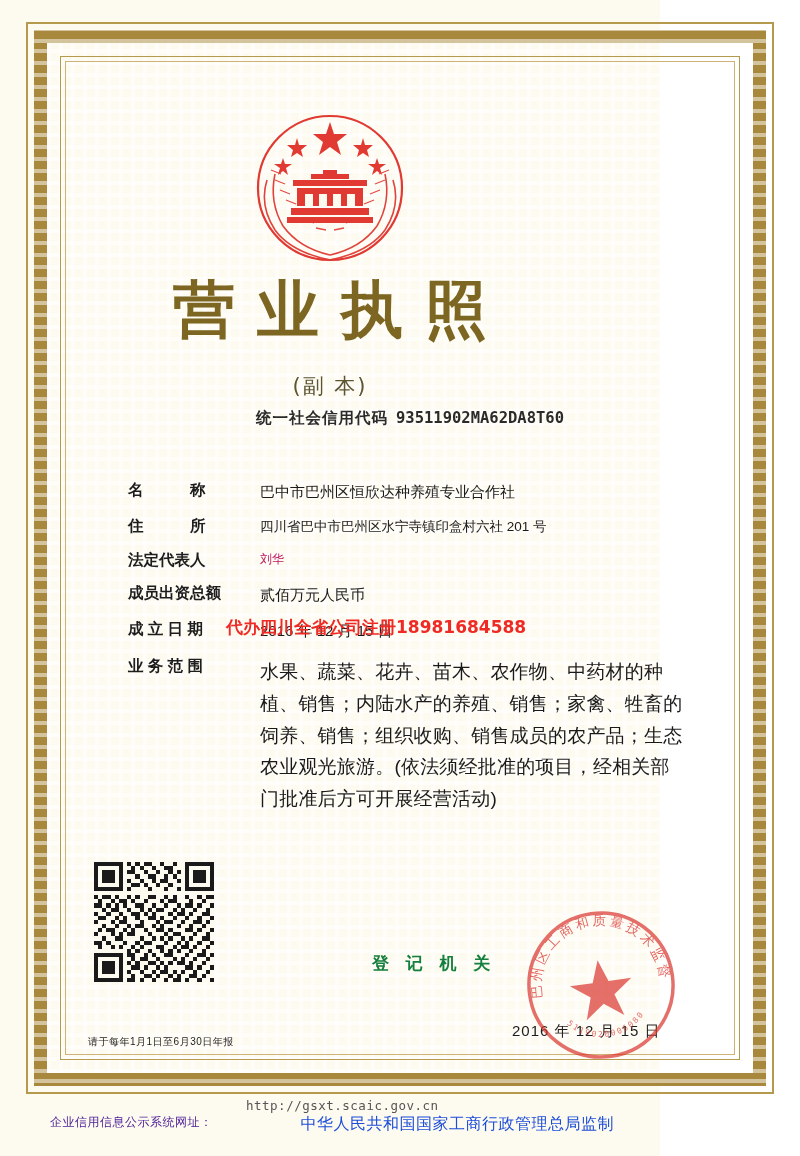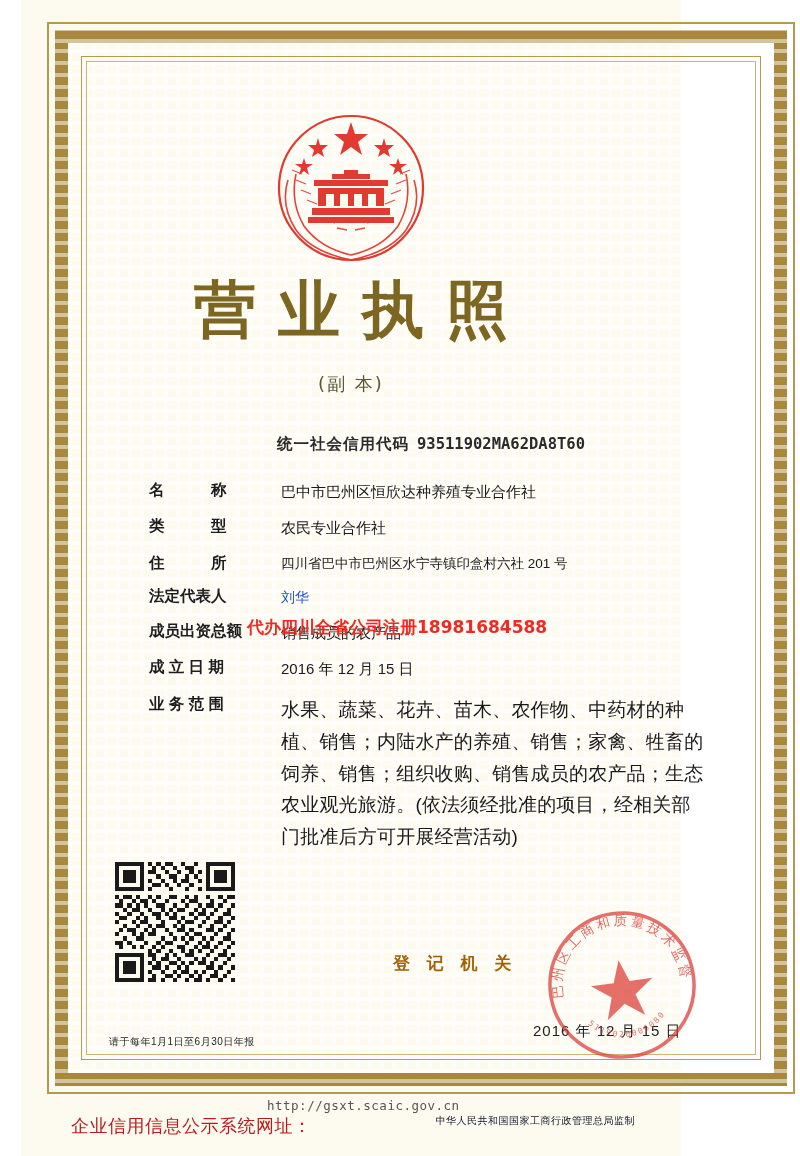--- a/index.html
+++ b/index.html
@@ -13,21 +13,20 @@
     font-family: "Liberation Sans", sans-serif;
     overflow: hidden;
   }
 
   .page {
     position: relative;
     width: 660px;
     height: 1156px;
     background: #fdfaf0;
     box-sizing: border-box;
-    margin-left: 21px;
   }
 
   
   .border-outer {
     position: absolute;
     left: 26px; top: 22px;
     width: 748px; height: 1072px;
     border: 2px solid #b59a4d;
     box-sizing: border-box;
   }
@@ -87,29 +86,29 @@
     letter-spacing: 22px;
     text-indent: 22px;
     color: #7c6621;
   }
   .subtitle {
     position: absolute;
     top: 372px;
     left: 0; right: 0;
     text-align: center;
     font-family: "DejaVu Sans", sans-serif;
-    font-size: 18px;
+    font-size: 21px;
     color: #5d5432;
     letter-spacing: 2px;
   }
 
   
   .credit-row {
     position: absolute;
-    top: 434px;
+    top: 408px;
     right: 96px;
     font-size: 15.5px;
     color: #2b2b2b;
     font-weight: bold;
     letter-spacing: 1px;
     white-space: nowrap;
   }
   .credit-row .code {
     font-family: "DejaVu Sans Mono", monospace;
     font-weight: bold;
@@ -144,22 +143,22 @@
   .field .value {
     font-size: 15px;
     color: #1a1a1a;
     line-height: 1.62;
     flex: 1;
   }
   .field .value.small {
     font-size: 13.5px;
   }
   .field .value.hand {
-    font-size: 14px;
-    color: #1d4ed8;
+    font-size: 12px;
+    color: #be185d;
   }
   .field.scope .value {
     font-size: 19px;
     line-height: 1.68;
     letter-spacing: 0.2px;
   }
 
   
   .watermark {
     position: absolute;
@@ -183,21 +182,21 @@
   }
 
   
   .reg-auth {
     position: absolute;
     left: 372px;
     top: 952px;
     font-size: 17px;
     font-weight: bold;
     letter-spacing: 6px;
-    color: #a16207;
+    color: #15803d;
   }
   .reg-date {
     position: absolute;
     left: 512px;
     top: 1022px;
     font-size: 15px;
     color: #1d1d1d;
     letter-spacing: 1px;
     white-space: nowrap;
   }
@@ -229,30 +228,30 @@
     top: 1098px;
     font-size: 12.5px;
     font-family: "DejaVu Sans Mono", monospace;
     color: #555;
     letter-spacing: 0.5px;
   }
   .footer-left {
     position: absolute;
     left: 50px;
     top: 1114px;
-    font-size: 18px;
-    color: #b91c1c;
+    font-size: 12px;
+    color: #4c1d95;
     letter-spacing: 0.5px;
   }
   .footer-right {
     position: absolute;
     right: 46px;
     top: 1114px;
-    font-size: 10px;
-    color: #0f172a;
+    font-size: 16px;
+    color: #1d4ed8;
     letter-spacing: 0.5px;
   }
 </style>
 </head>
 <body>
 
 <div class="page">
 
   <div class="border-outer"></div>
   <div class="border-greek"></div>
@@ -308,38 +307,34 @@
     <span>统一社会信用代码</span><span class="code">93511902MA62DA8T60</span>
   </div>
 
   <div class="fields">
 
     <div class="field">
       <div class="label">名　　　称</div>
       <div class="value">巴中市巴州区恒欣达种养殖专业合作社</div>
     </div>
 
-    <div class="field">
-      <div class="label">类　　　型</div>
-      <div class="value">农民专业合作社</div>
-    </div>
 
     <div class="field">
       <div class="label">住　　　所</div>
       <div class="value small">四川省巴中市巴州区水宁寺镇印盒村六社 201 号</div>
     </div>
 
     <div class="field">
       <div class="label">法定代表人</div>
       <div class="value hand">刘华</div>
     </div>
 
     <div class="field">
       <div class="label">成员出资总额</div>
-      <div class="value">销售成员的农产品</div>
+      <div class="value">贰佰万元人民币</div>
     </div>
 
     <div class="field">
       <div class="label">成 立 日 期</div>
       <div class="value">2016 年 12 月 15 日</div>
     </div>
 
     <div class="field scope">
       <div class="label">业 务 范 围</div>
       <div class="value">水果、蔬菜、花卉、苗木、农作物、中药材的种植、销售；内陆水产的养殖、销售；家禽、牲畜的饲养、销售；组织收购、销售成员的农产品；生态农业观光旅游。(依法须经批准的项目，经相关部门批准后方可开展经营活动)</div>

